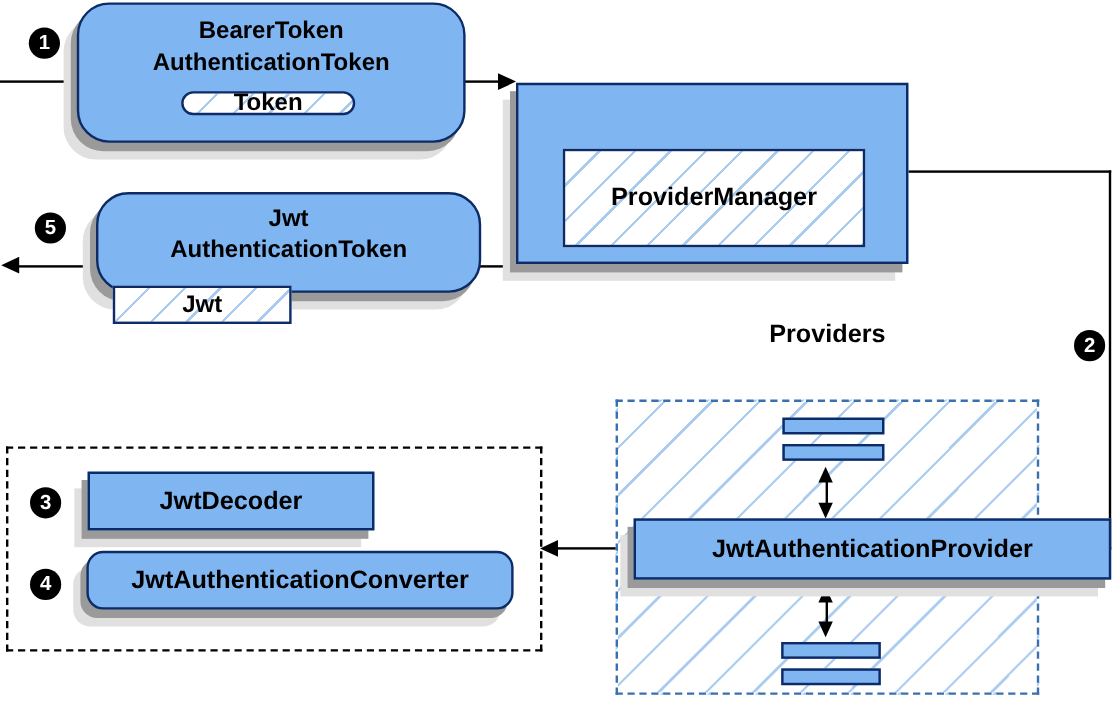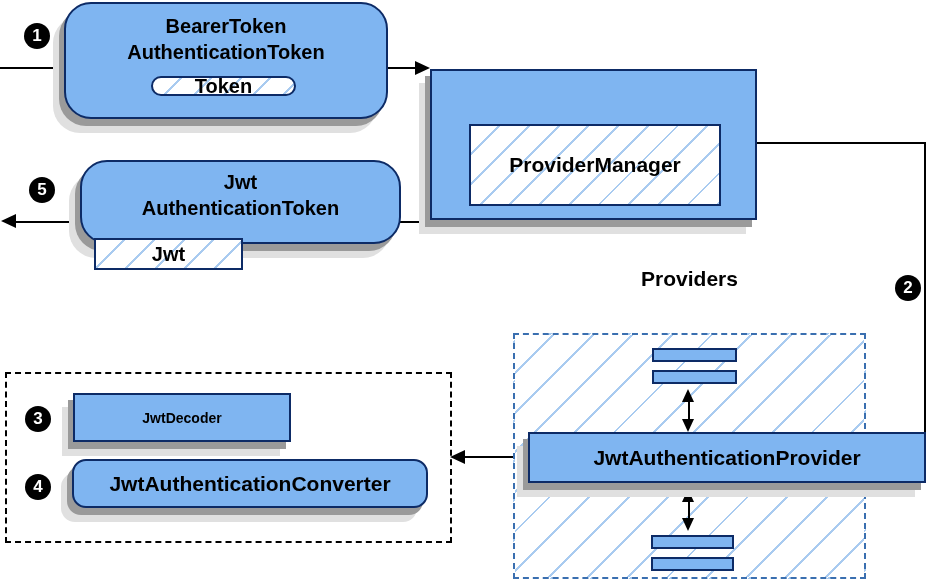--- a/index.html
+++ b/index.html
@@ -132,17 +132,17 @@
   <div class="arrow-down" style="left:682px; top:419px; z-index:2;"></div>
 
   <div class="vline" style="left:688px; top:497px; height:26px; z-index:2;"></div>
   <div class="arrow-up" style="left:682px; top:489px; z-index:2;"></div>
   <div class="arrow-down" style="left:682px; top:518px; z-index:2;"></div>
 
   <div class="node center-flex" style="left:528px; top:432px; width:398px; height:51px; font-size:21px;">JwtAuthenticationProvider</div>
 
   <div id="tools-box"></div>
 
-  <div class="node center-flex" style="left:73px; top:393px; width:218px; height:49px; font-size:14px;text-align:right;">JwtDecoder</div>
+  <div class="node center-flex" style="left:73px; top:393px; width:239px; height:49px; font-size:21px;text-align:right;">JwtDecoder</div>
 
   <div class="node center-flex" style="left:72px; top:459px; width:356px; height:49px; font-size:21px;border-radius:14px;">JwtAuthenticationConverter</div>
 
 </div>
 
 </body></html>

